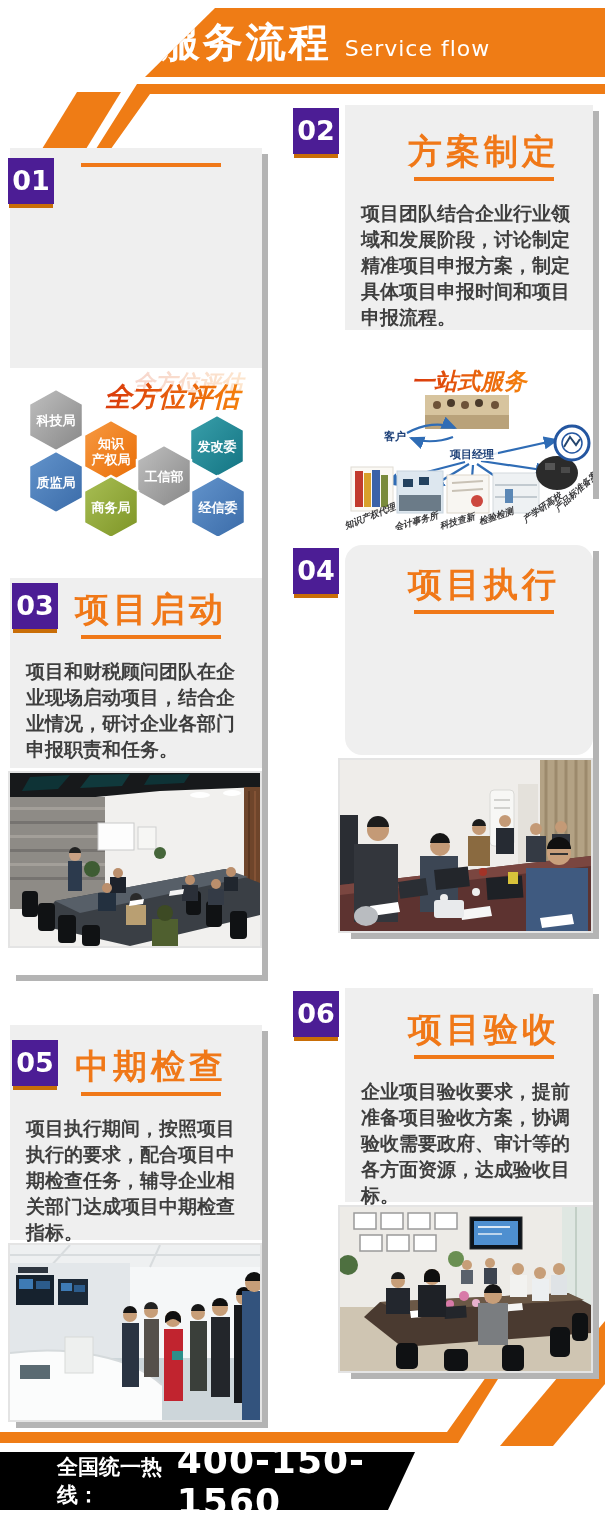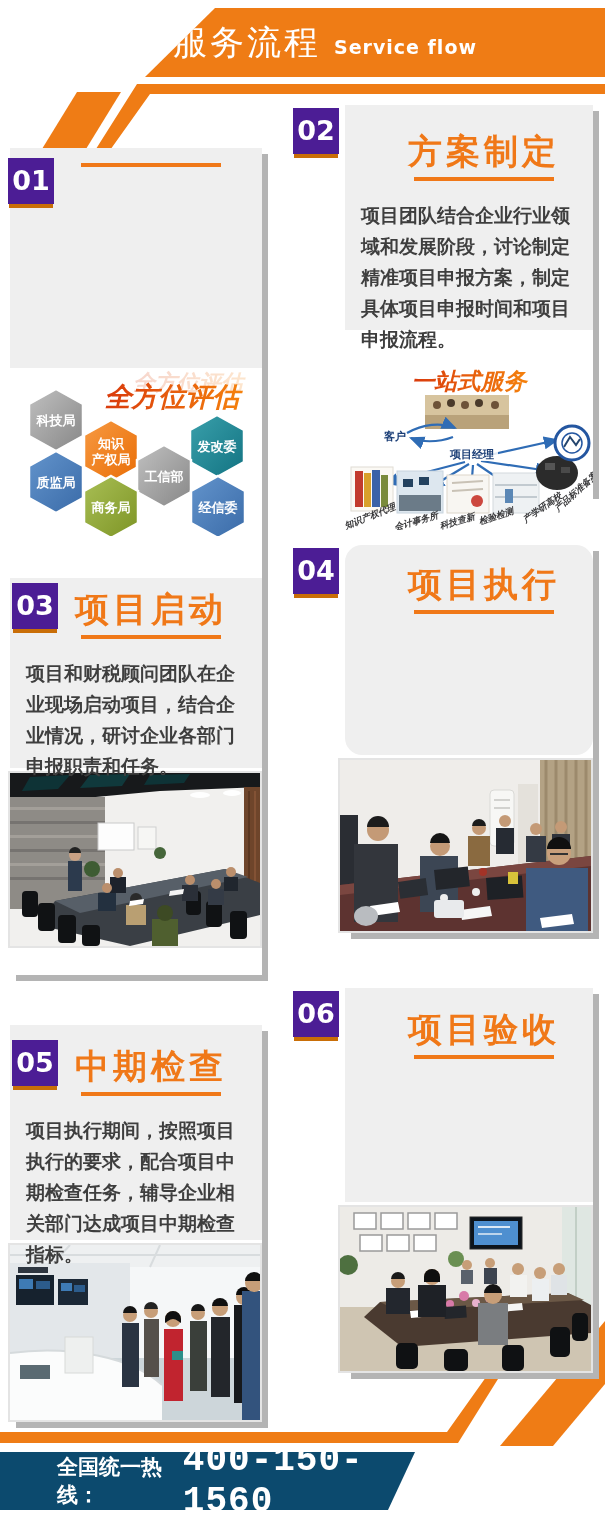--- a/index.html
+++ b/index.html
@@ -4,42 +4,42 @@
 <style>
   html,body{margin:0;padding:0;background:#ffffff;}
   .page{position:relative;width:605px;height:1538px;margin:0 auto;background:#ffffff;
         font-family:"DejaVu Sans","Liberation Sans",sans-serif;overflow:hidden;}
 
   
   .deco-svg{position:absolute;left:0;display:block;}
   .header-band{position:absolute;left:140px;top:8px;width:465px;height:69px;
     background:#EF7C15;clip-path:polygon(75px 0,100% 0,100% 100%,5px 100%);
     display:flex;align-items:baseline;justify-content:center;padding-right:95px;box-sizing:border-box;color:#fff;}
-  .h-zh{font-size:34px;font-weight:400;letter-spacing:3px;line-height:69px;}
-  .h-en{font-size:19px;font-weight:700;margin-left:13px;letter-spacing:1px;}
-  .footer-band{position:absolute;left:0;top:1452px;width:415px;height:58px;background:#0c4a6e;
+  .h-zh{font-size:40px;font-weight:700;letter-spacing:3px;line-height:69px;}
+  .h-en{font-size:22px;font-weight:400;margin-left:13px;letter-spacing:1px;}
+  .footer-band{position:absolute;left:0;top:1452px;width:415px;height:58px;background:#000000;
     clip-path:polygon(0 0,100% 0,calc(100% - 27px) 100%,0 100%);
-    display:flex;align-items:center;padding-left:57px;box-sizing:border-box;color:#fff;font-family:Liberation Mono, monospace;}
+    display:flex;align-items:center;padding-left:57px;box-sizing:border-box;color:#fff;}
   .f-label{font-size:21px;font-weight:700;}
   .f-number{font-size:36px;font-weight:800;letter-spacing:1px;}
 
   
   .card{position:absolute;box-shadow:6px 6px 0 0 #B4B4B4;}
   .col-left{left:10px;width:252px;}
   .col-right{left:345px;width:248px;}
   .box{position:relative;background:#EFEFEF;box-sizing:border-box;padding:10px 16px 0 16px;}
   .badge{position:absolute;width:46px;height:46px;background:#4c1d95;color:#fff;
     font-size:27px;font-weight:800;text-align:center;line-height:46px;
     box-shadow:0 5px 0 -1px #C96E07;z-index:3;}
   .col-left .badge{left:-2px;}
   .col-right .badge{left:-52px;}
   .card-title{text-align:center;padding-left:30px;font-size:34px;font-weight:800;
     color:#F07818;letter-spacing:4px;line-height:42px;}
   .underline{width:140px;height:4px;background:#F07818;margin:5px auto 0;transform:translateX(15px);}
-  .card-body{margin-top:19px;font-size:19px;line-height:31px;font-weight:700;color:#3E3E3E;
+  .card-body{margin-top:19px;font-size:19px;line-height:26px;font-weight:700;color:#3E3E3E;
     text-align:left;word-break:break-all;}
   .media{background:#ffffff;overflow:hidden;}
   .media svg{display:block;}
   .photo{margin-top:3px;border:2px solid #E4E4E4;box-sizing:border-box;background:#fff;}
   .col-left .photo{margin-left:-2px;width:254px;}
   .col-right .photo{margin-left:-7px;width:255px;}
 
   .hex-label{fill:#ffffff;font-weight:700;}
   .diag-label{fill:#3A3A3C;font-weight:700;font-style:italic;}
 </style>
@@ -380,20 +380,21 @@
         </g>
       </svg>
     </div>
   </div>
 
   <div class="card col-right" style="top:988px;height:385px;">
     <div class="badge" style="top:3px;">06</div>
     <div class="box" style="height:214px;padding-top:20px;">
       <div class="card-title">项目验收</div>
       <div class="underline"></div>
+      <div class="card-body">企业项目验收要求，提前准备项目验收方案，协调验收需要政府、审计等的各方面资源，达成验收目标。</div>
     </div>
     <div class="media photo" style="height:168px;">
       <svg width="251" height="164" viewBox="0 0 251 164">
         <rect width="251" height="164" fill="#edebe7"></rect>
         <g fill="#ffffff" stroke="#9a9a9a" stroke-width="1.5">
           <rect x="14" y="6" width="22" height="16"></rect>
             <rect x="41" y="6" width="22" height="16"></rect>
           <rect x="68" y="6" width="22" height="16"></rect>
             <rect x="95" y="6" width="22" height="16"></rect>
           <rect x="20" y="28" width="22" height="16"></rect>

